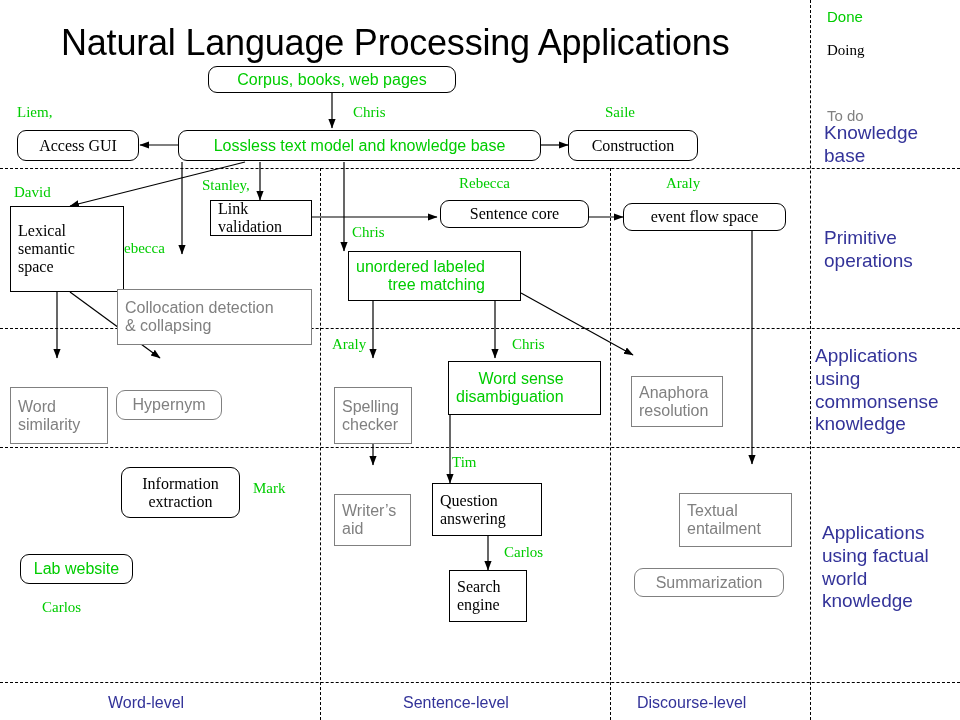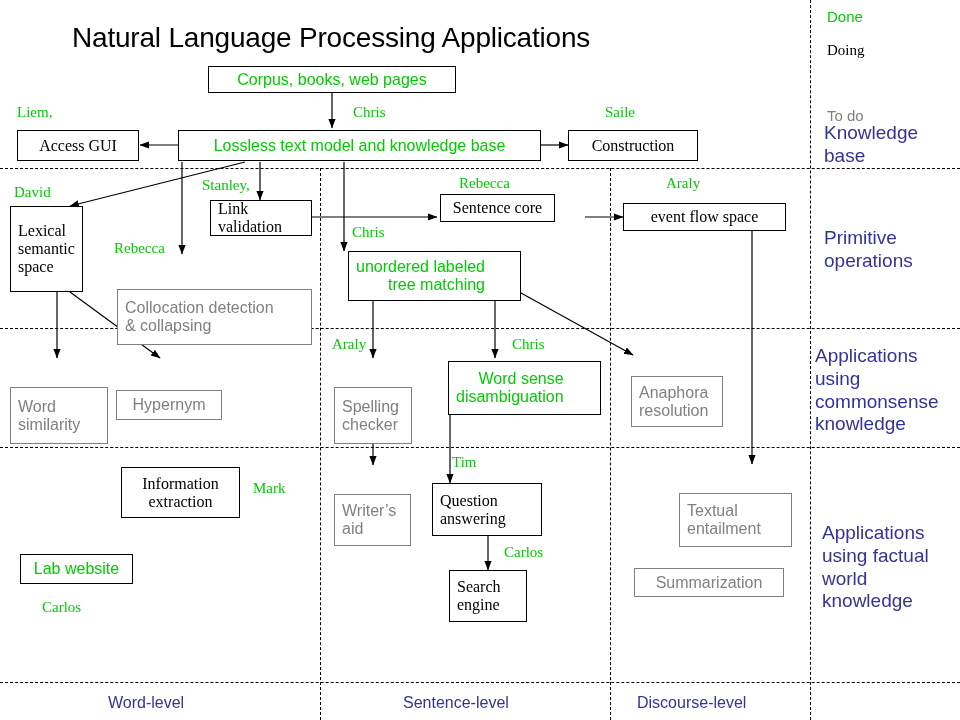--- a/index.html
+++ b/index.html
@@ -10,32 +10,32 @@
   
   .hdiv{position:absolute;left:0;width:960px;height:0;
         border-top:1px dashed #000;}
   .vdiv{position:absolute;top:0;width:0;
         border-left:1px dashed #000;}
 
   
   .box{position:absolute;box-sizing:border-box;border:1px solid #000;
        background:#fff;display:flex;align-items:center;
        font-size:16px;line-height:1.12;padding:3px 7px;white-space:pre-line;}
-  .box.center{justify-content:center;text-align:center;}
+  .box.center{justify-content:center;text-align:center;border-radius:9px;}
   .done  {color:#00cc00;text-align:right;}
   .doing {color:#000000;font-family:Liberation Serif, serif;}
   .todo  {color:#808080;border-color:#808080;margin-top:29px;}
 
   
   .lbl{position:absolute;font-size:15px;white-space:nowrap;line-height:1;}
   .lbl.done{color:#00cc00;font-family:Liberation Serif, serif;}
   .lbl.todo{color:#808080;}
 
   
-  #title{position:absolute;left:72px;top:22px;font-size:28px;color:#000;
+  #title{position:absolute;left:61px;top:22px;font-size:36px;color:#000;
          white-space:nowrap;letter-spacing:-0.2px;}
 
   
   .legend{position:absolute;font-size:15px;white-space:nowrap;line-height:1;}
 
   
   .rowcap{position:absolute;color:#333399;font-size:19px;line-height:1.2;
           white-space:pre-line;}
   .colcap{position:absolute;color:#333399;font-size:16px;white-space:nowrap;}
 
@@ -146,31 +146,31 @@
   <div class="lbl done" style="left:42px;top:600px">Carlos</div>
 
   <div class="box center done" style="left:208px;top:66px;width:248px;height:27px">Corpus, books, web pages</div>
 
   <div class="box center doing" style="left:17px;top:130px;width:122px;height:31px">Access GUI</div>
 
   <div class="box center done" style="left:178px;top:130px;width:363px;height:31px">Lossless text model and knowledge base</div>
 
   <div class="box center doing" style="left:568px;top:130px;width:130px;height:31px">Construction</div>
 
-  <div class="box doing" style="left:10px;top:206px;width:73px;height:86px">Lexical
+  <div class="box doing" style="left:10px;top:206px;width:114px;height:86px">Lexical
 semantic
 space</div>
 
   <div class="box doing" style="left:210px;top:200px;width:102px;height:36px">Link
 validation</div>
 
   <div class="box todo" style="left:117px;top:260px;width:195px;height:56px">Collocation detection
 &amp; collapsing</div>
 
-  <div class="box center doing" style="left:440px;top:194px;width:115px;height:28px">Sentence core</div>
+  <div class="box center doing" style="left:440px;top:200px;width:149px;height:28px">Sentence core</div>
 
   <div class="box done" style="left:348px;top:251px;width:173px;height:50px">unordered labeled
 tree matching</div>
 
   <div class="box center doing" style="left:623px;top:203px;width:163px;height:28px">event flow space</div>
 
   <div class="box todo" style="left:10px;top:358px;width:98px;height:57px">Word
 similarity</div>
 
   <div class="box center todo" style="left:116px;top:361px;width:106px;height:30px">Hypernym</div>

